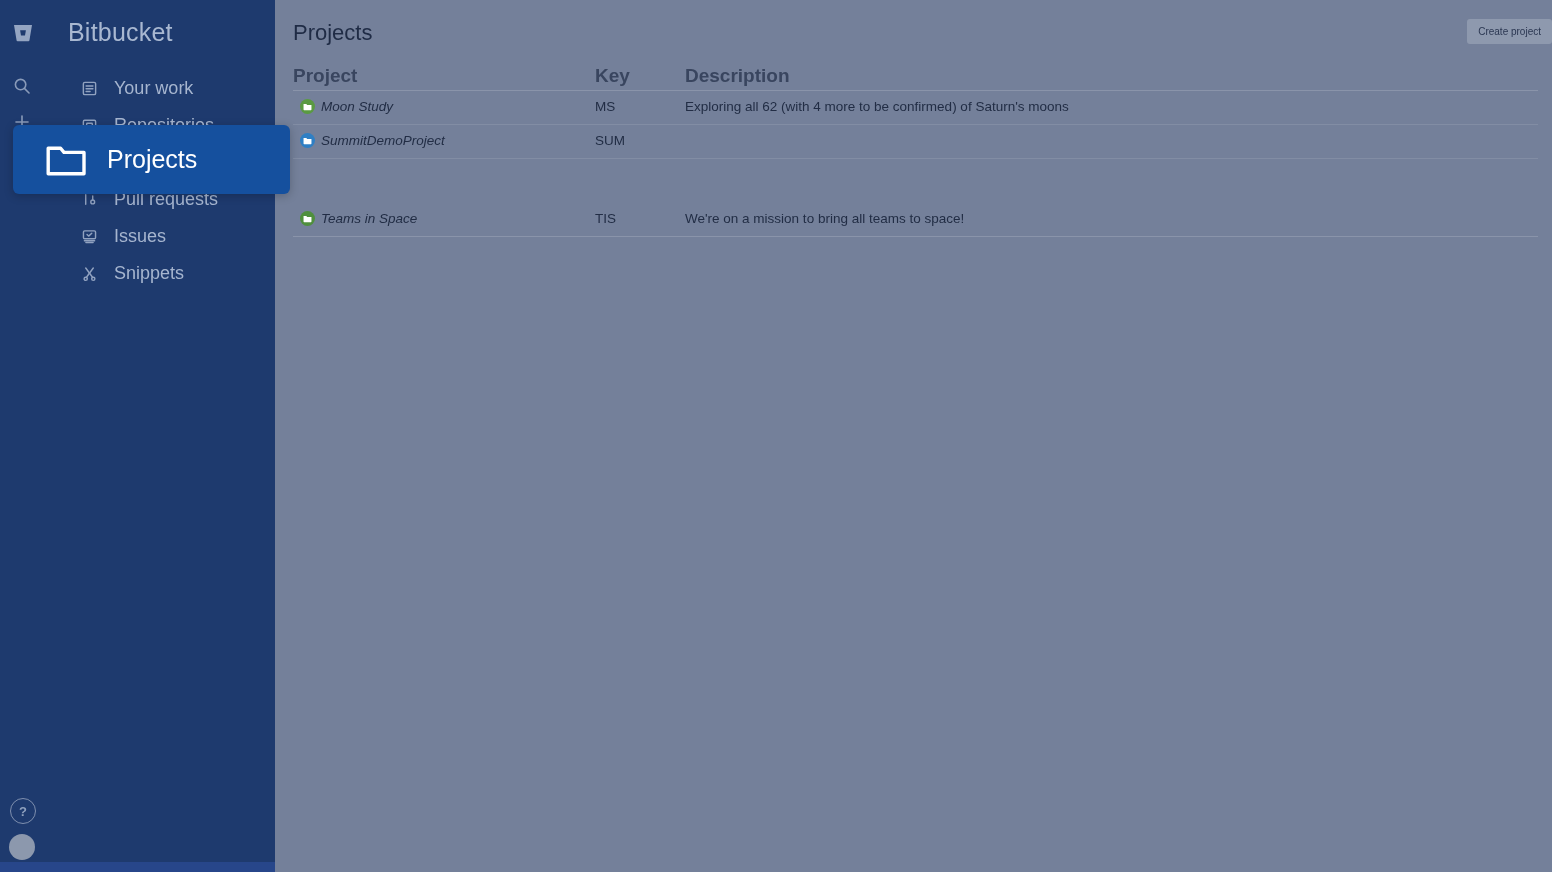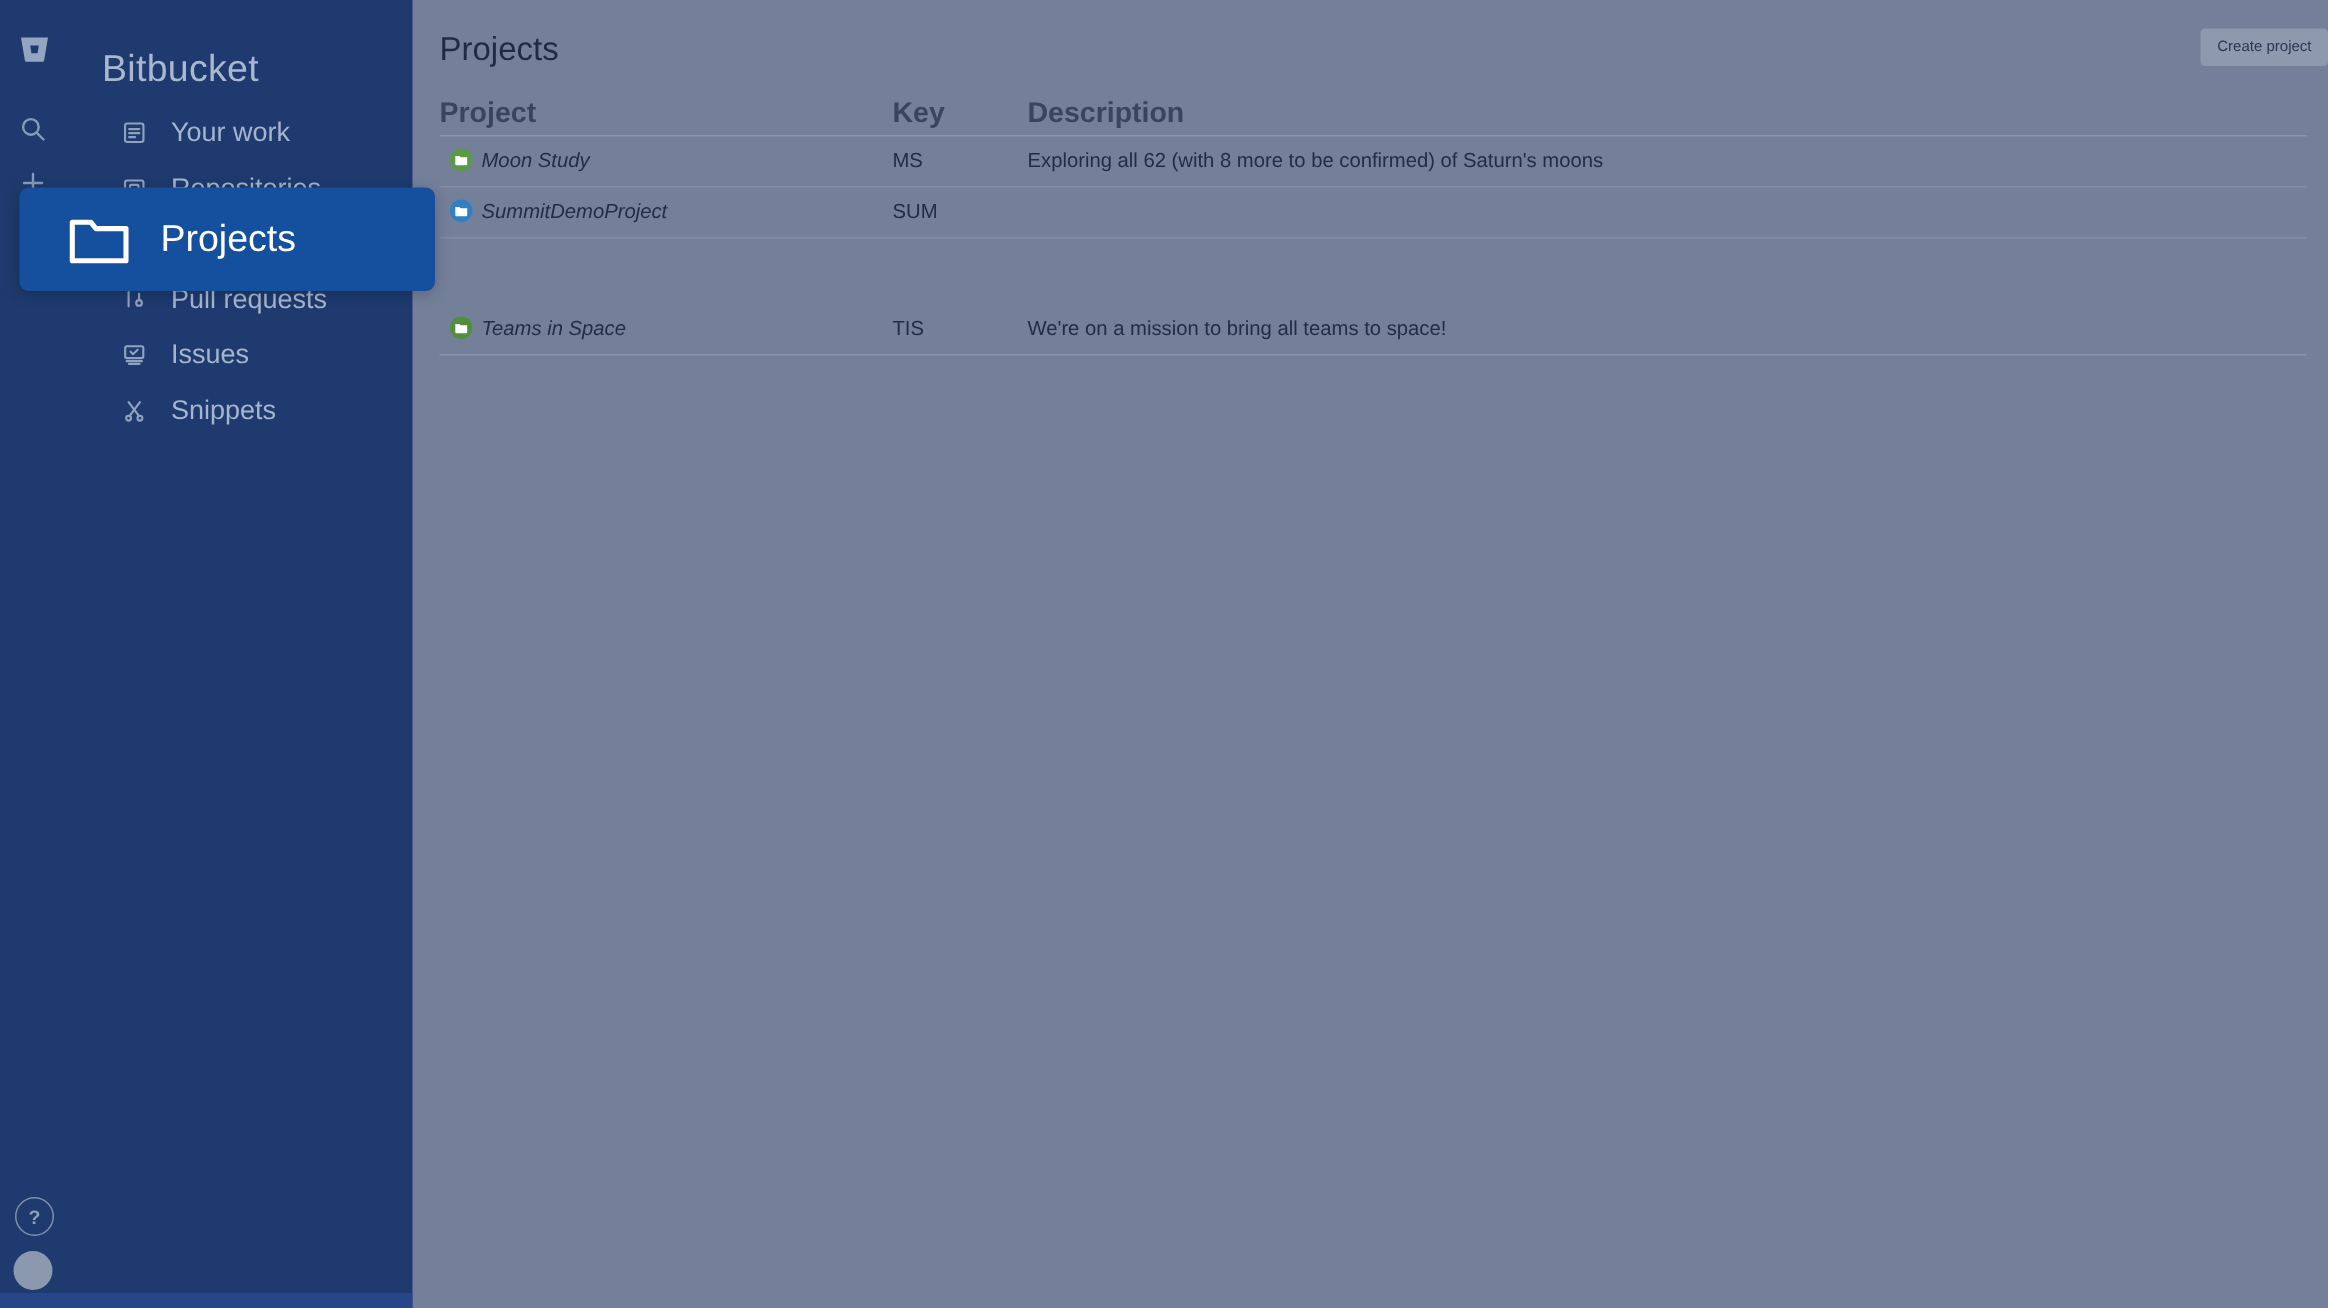--- a/index.html
+++ b/index.html
@@ -61,21 +61,20 @@
     display: flex; align-items: center; justify-content: center;
   }
   .brand-title {
     position: absolute;
     left: 68px; top: 18px;
     font-size: 25px;
     font-weight: 400;
     color: #a9b8d1;
     letter-spacing: .2px;
     white-space: nowrap;
-    margin-top: 14px;
   }
 
   .nav {
     position: absolute;
     left: 0;
     top: 70px;
     width: 275px;
   }
   .nav-item {
     position: relative;
@@ -258,21 +257,21 @@
       </div>
 
       <div class="trow">
         <div class="proj-avatar" style="background:#5a9a42">
           <svg width="9" height="9" viewBox="0 0 10 10">
               <path d="M0.6 2.2h3.1l.9 1h4.8v5.2a.7.7 0 0 1-.7.7H1.3a.7.7 0 0 1-.7-.7z" fill="#ffffff"></path>
             </svg>
         </div>
         <div class="cell cell-project">Moon Study</div>
         <div class="cell cell-key">MS</div>
-        <div class="cell cell-desc">Exploring all 62 (with 8 more to be confirmed) of Saturn's moons</div>
+        <div class="cell cell-desc">Exploring all 62 (with 4 more to be confirmed) of Saturn's moons</div>
       </div>
 
 
       <div class="trow">
         <div class="proj-avatar" style="background:#2f7fc4">
           <svg width="9" height="9" viewBox="0 0 10 10">
               <path d="M0.6 2.2h3.1l.9 1h4.8v5.2a.7.7 0 0 1-.7.7H1.3a.7.7 0 0 1-.7-.7z" fill="#ffffff"></path>
             </svg>
         </div>
         <div class="cell cell-project">SummitDemoProject</div>

